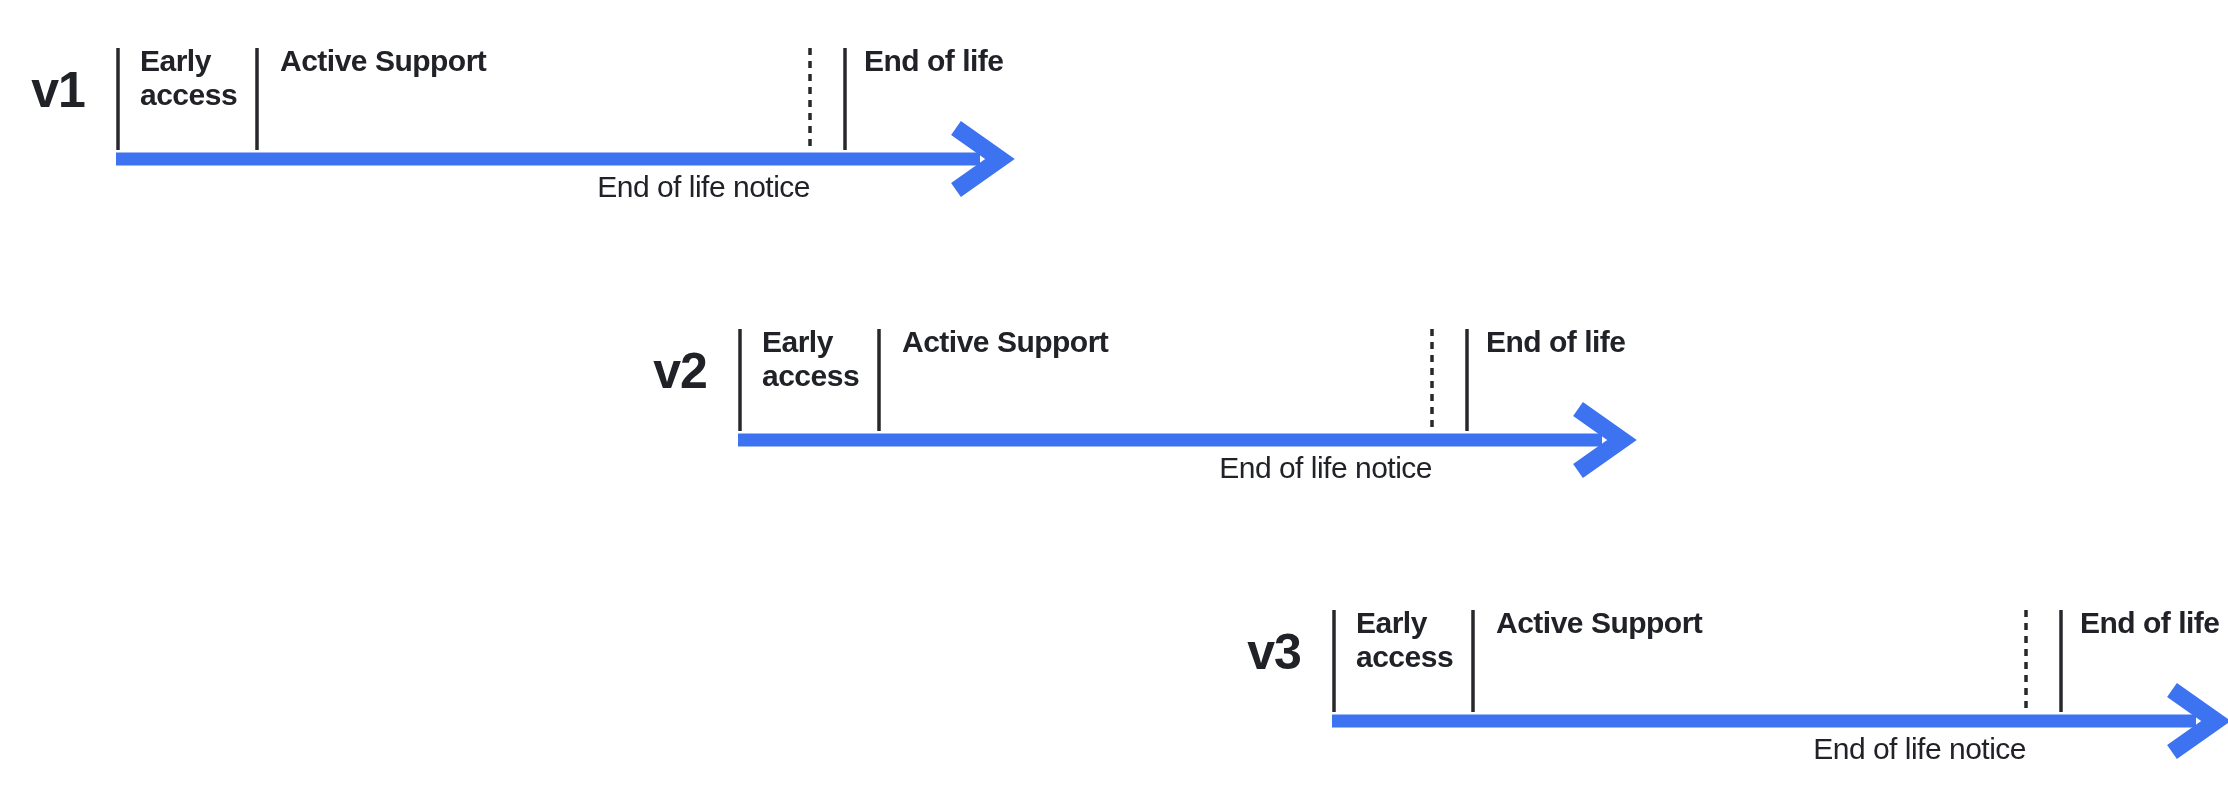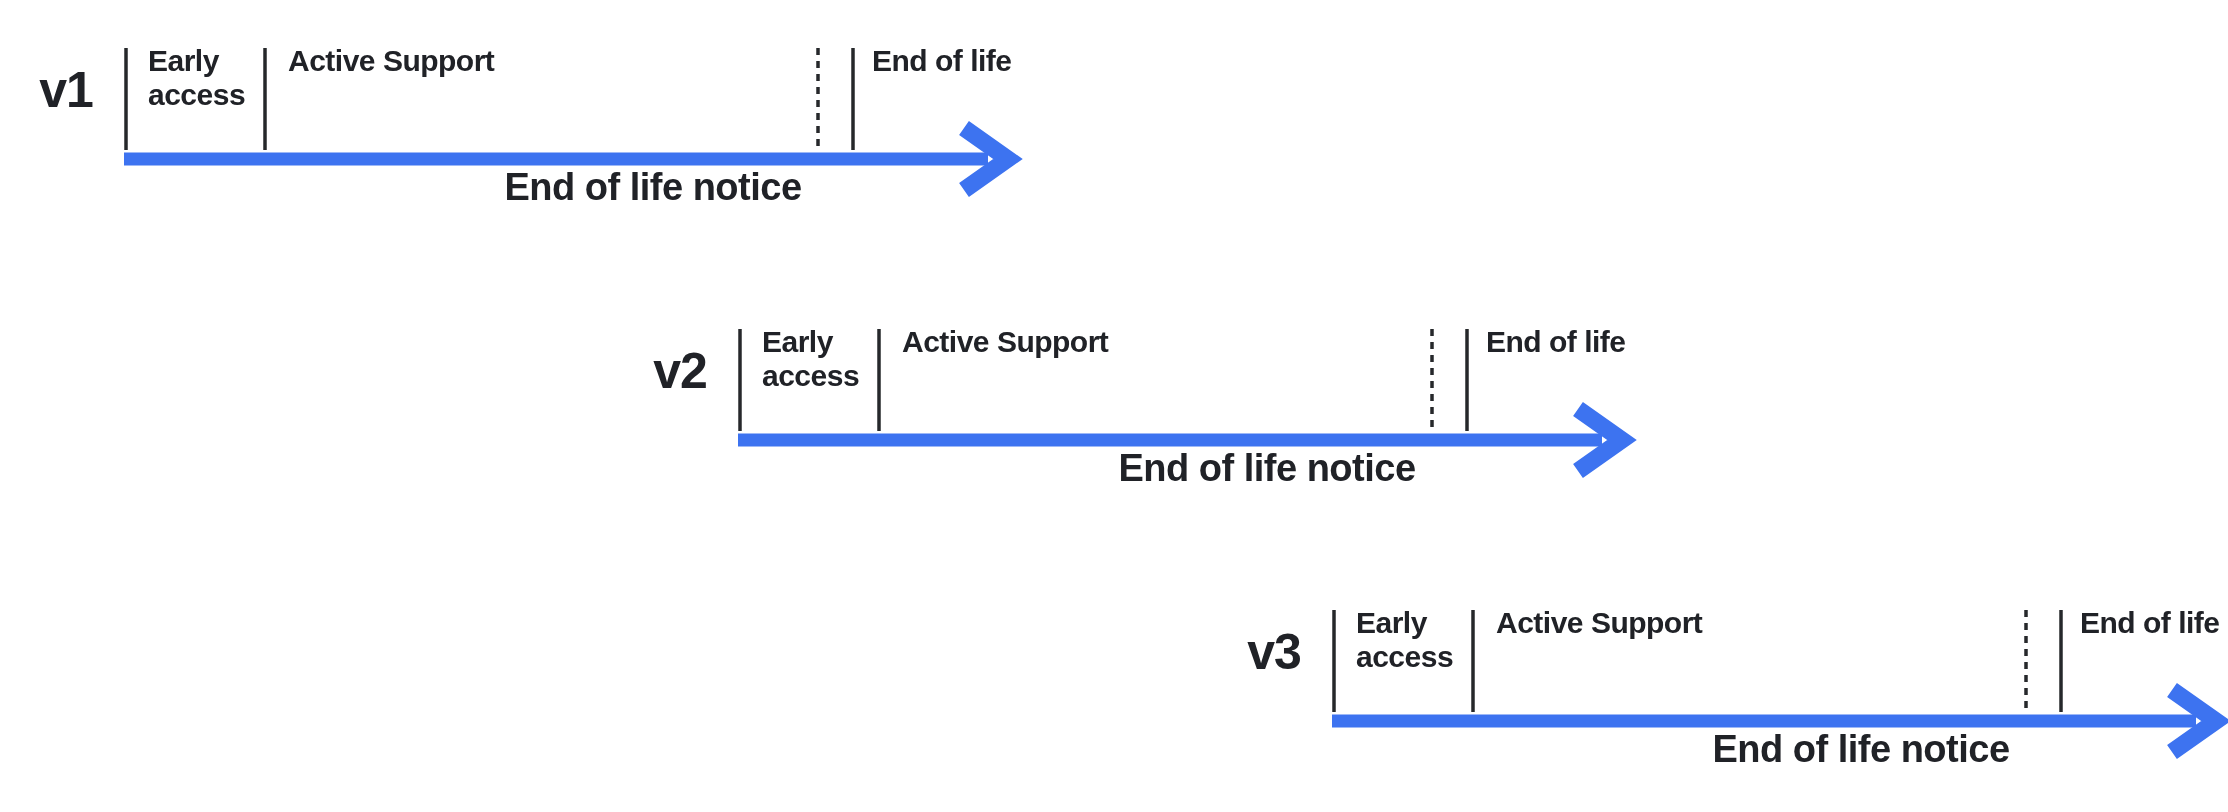--- a/index.html
+++ b/index.html
@@ -74,28 +74,28 @@
     white-space: normal;
   }
   .early-access-label  { left: 140px; }
   .active-support-label{ left: 280px; }
   .end-of-life-label   { left: 864px; }
   .eol-notice-label {
     position: absolute;
     left: 480px;
     top: 170px;
     width: 330px;
-    font-size: 38px;
+    font-size: 30px;
     line-height: 34px;
-    font-weight: 700;
+    font-weight: 400;
     letter-spacing: -0.5px;
-    text-align: center;
+    text-align: right;
     white-space: nowrap;
   }
-  .timeline-v1 { left: 8px;      top: 0;     }
+  .timeline-v1 { left: 0;      top: 0;     }
   .timeline-v2 { left: 622px;  top: 281px; }
   .timeline-v3 { left: 1216px; top: 562px; }
 </style>
 </head>
 <body>
 
 <div id="canvas">
 
   <div class="timeline timeline-v1">
     <svg width="1040" height="210" viewBox="0 0 1040 210">

